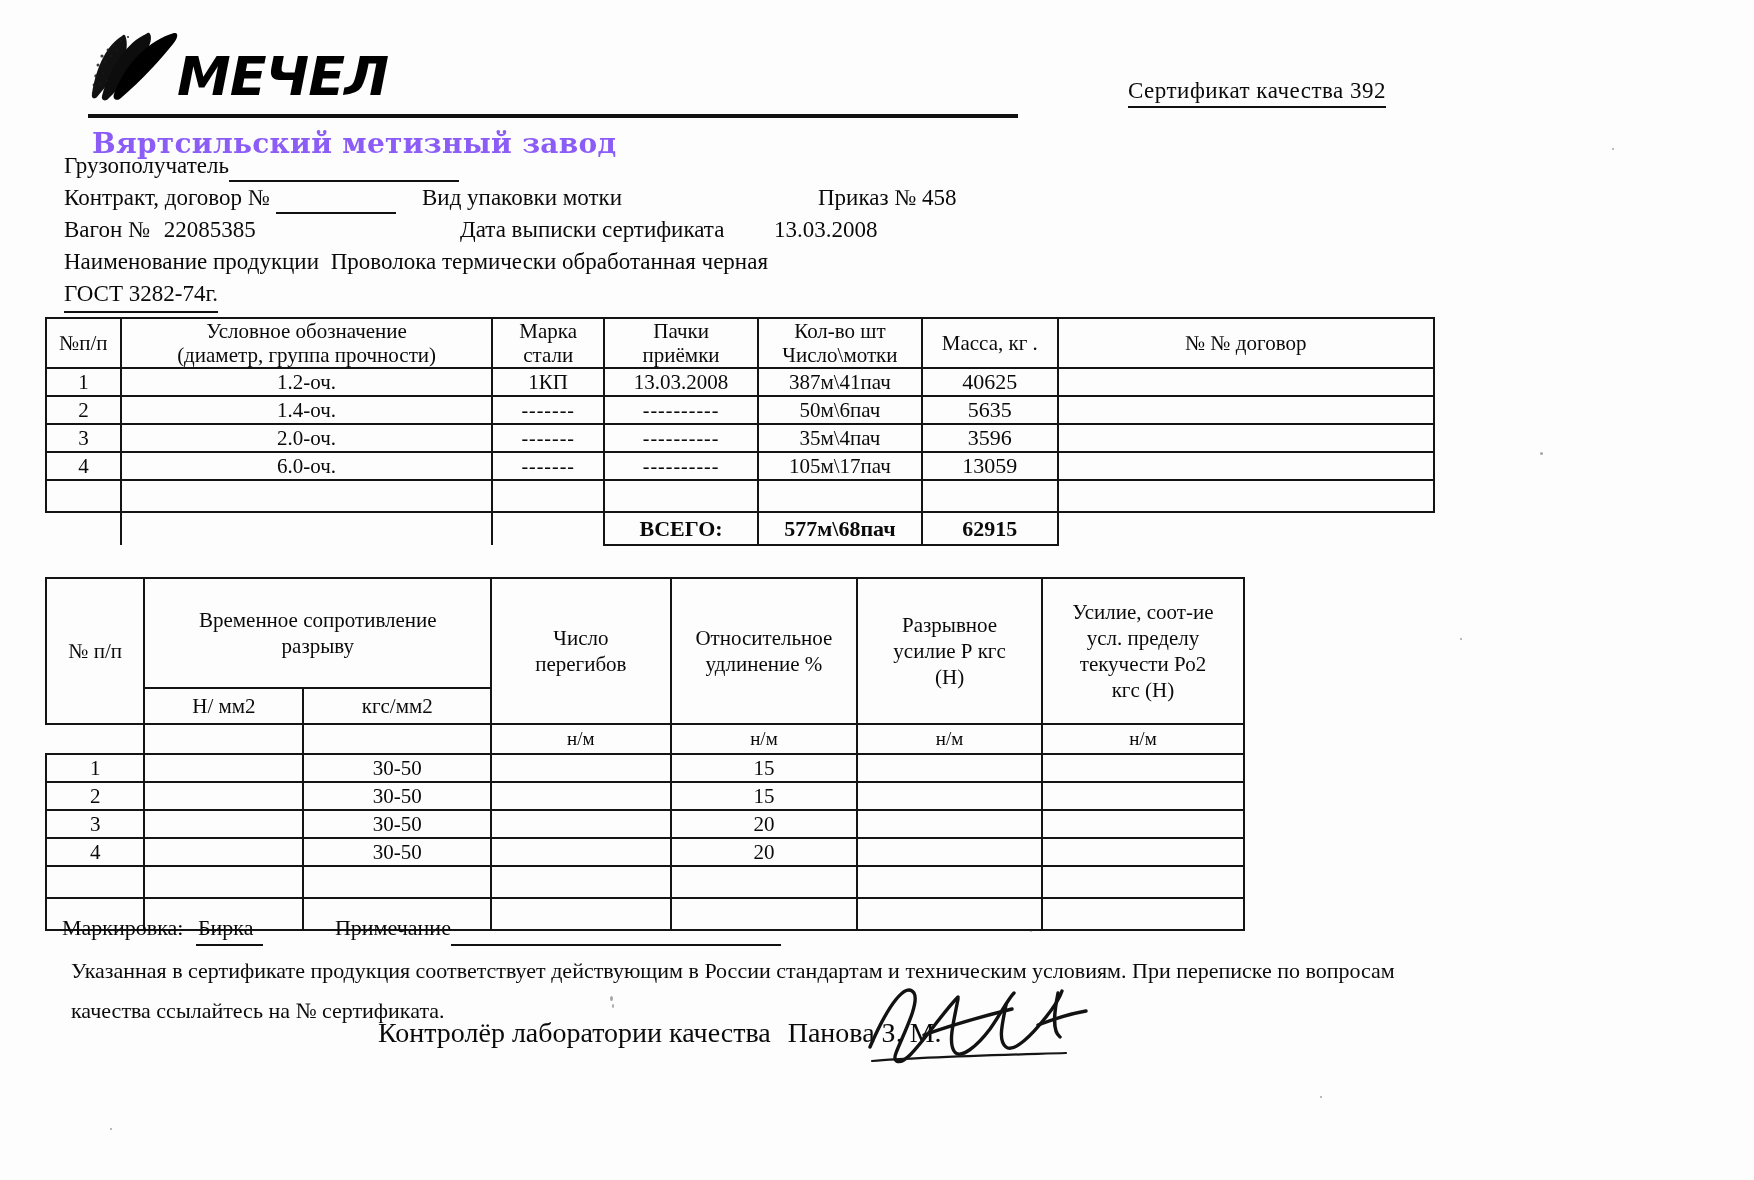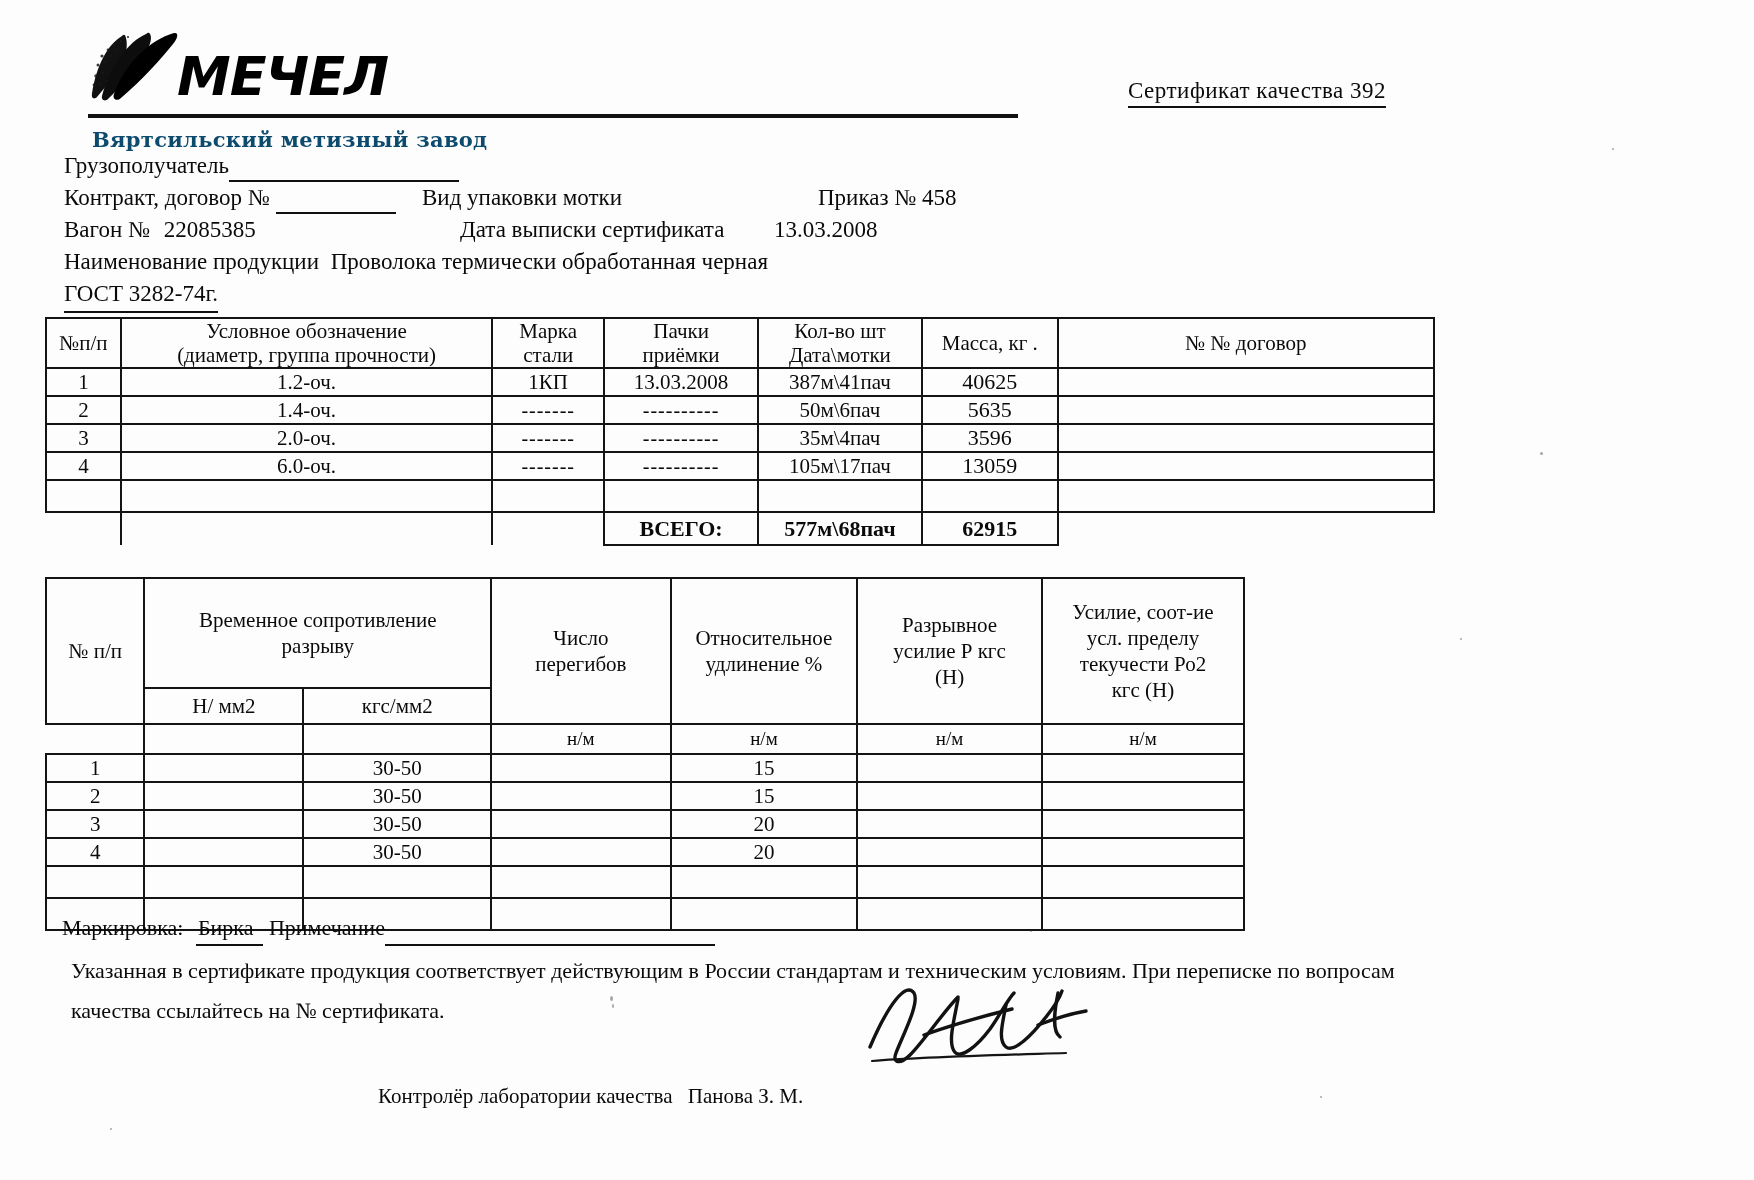--- a/index.html
+++ b/index.html
@@ -25,22 +25,22 @@
   .logo-word{
     font-family:"DejaVu Sans", sans-serif;
     font-weight:bold;font-style:italic;
     font-size:54px;letter-spacing:-1px;
     line-height:54px;margin-left:-6px;margin-bottom:2px;
     color:#000;
   }
   .logo-rule{height:4px;background:#111;margin-top:8px;width:930px;}
   .plant{
     font-family:"DejaVu Serif", serif;
-    font-weight:bold;font-size:21px;letter-spacing:.3px;
-    margin-top:9px;margin-left:4px;color:#0c4a6e;
+    font-weight:bold;font-size:28px;letter-spacing:.3px;
+    margin-top:9px;margin-left:4px;color:#8b5cf6;
   }
 
   
   .cert-title{
     position:absolute;left:1128px;top:78px;
     font-family:"Liberation Serif", serif;
     font-size:23px;letter-spacing:.5px;
     border-bottom:2px solid #111;padding-bottom:2px;
     white-space:nowrap;
   }
@@ -71,21 +71,21 @@
   #table2 td{height:26px;}
   .tot{font-weight:bold;font-size:22px;}
   .dash{letter-spacing:1px;font-size:20px;}
   .numcell{font-size:22px;}
 
   
   .foot{position:absolute;left:62px;top:912px;width:1450px;font-size:22px;line-height:31px;}
   .foot .mark-line{position:relative;height:34px;white-space:nowrap;}
   .foot .note-fill{display:inline-block;border-bottom:2px solid #111;height:20px;width:330px;vertical-align:bottom;}
   .foot p{margin:9px;font-size:22px;line-height:31px;}
-  .controller{position:absolute;left:378px;top:1084px;font-size:21px;white-space:nowrap;}
+  .controller{position:absolute;left:378px;top:1017px;font-size:28px;white-space:nowrap;}
 
   
   .sig{position:absolute;left:862px;top:975px;width:230px;height:96px;pointer-events:none;}
 </style>
 </head>
 <body>
 
 <div class="page">
 
   <div class="logo-block">
@@ -173,21 +173,21 @@
         <th>
           <div>Марка</div>
           <div>стали</div>
         </th>
         <th>
           <div>Пачки</div>
           <div>приёмки</div>
         </th>
         <th>
           <div>Кол-во шт</div>
-          <div>Дата\мотки</div>
+          <div>Число\мотки</div>
         </th>
         <th>
           <div>Масса, кг .</div>
         </th>
         <th>
           <div>№ № договор</div>
         </th>
       </tr>
     </thead>
     <tbody>
@@ -356,21 +356,21 @@
         <td></td>
         <td></td>
       </tr>
     </tbody>
   </table>
 
   <div class="foot">
     <div class="mark-line">
       <span>Маркировка:</span>
       <span class="underlined" style="margin-left:7px;padding:0 10px 1px 2px;">Бирка</span>
-      <span style="">Примечание</span><span class="note-fill"></span>
+      <span style="margin-left:66px">Примечание</span><span class="note-fill"></span>
     </div>
     <p>Указанная в сертификате продукция соответствует действующим в России стандартам и техническим условиям. При переписке по вопросам</p>
     <p>качества ссылайтесь на  № сертификата.</p>
   </div>
 
   <div class="controller">
     <span>Контролёр лаборатории  качества</span>
     <span style="margin-left:10px">Панова З. М.</span>
   </div>
 

